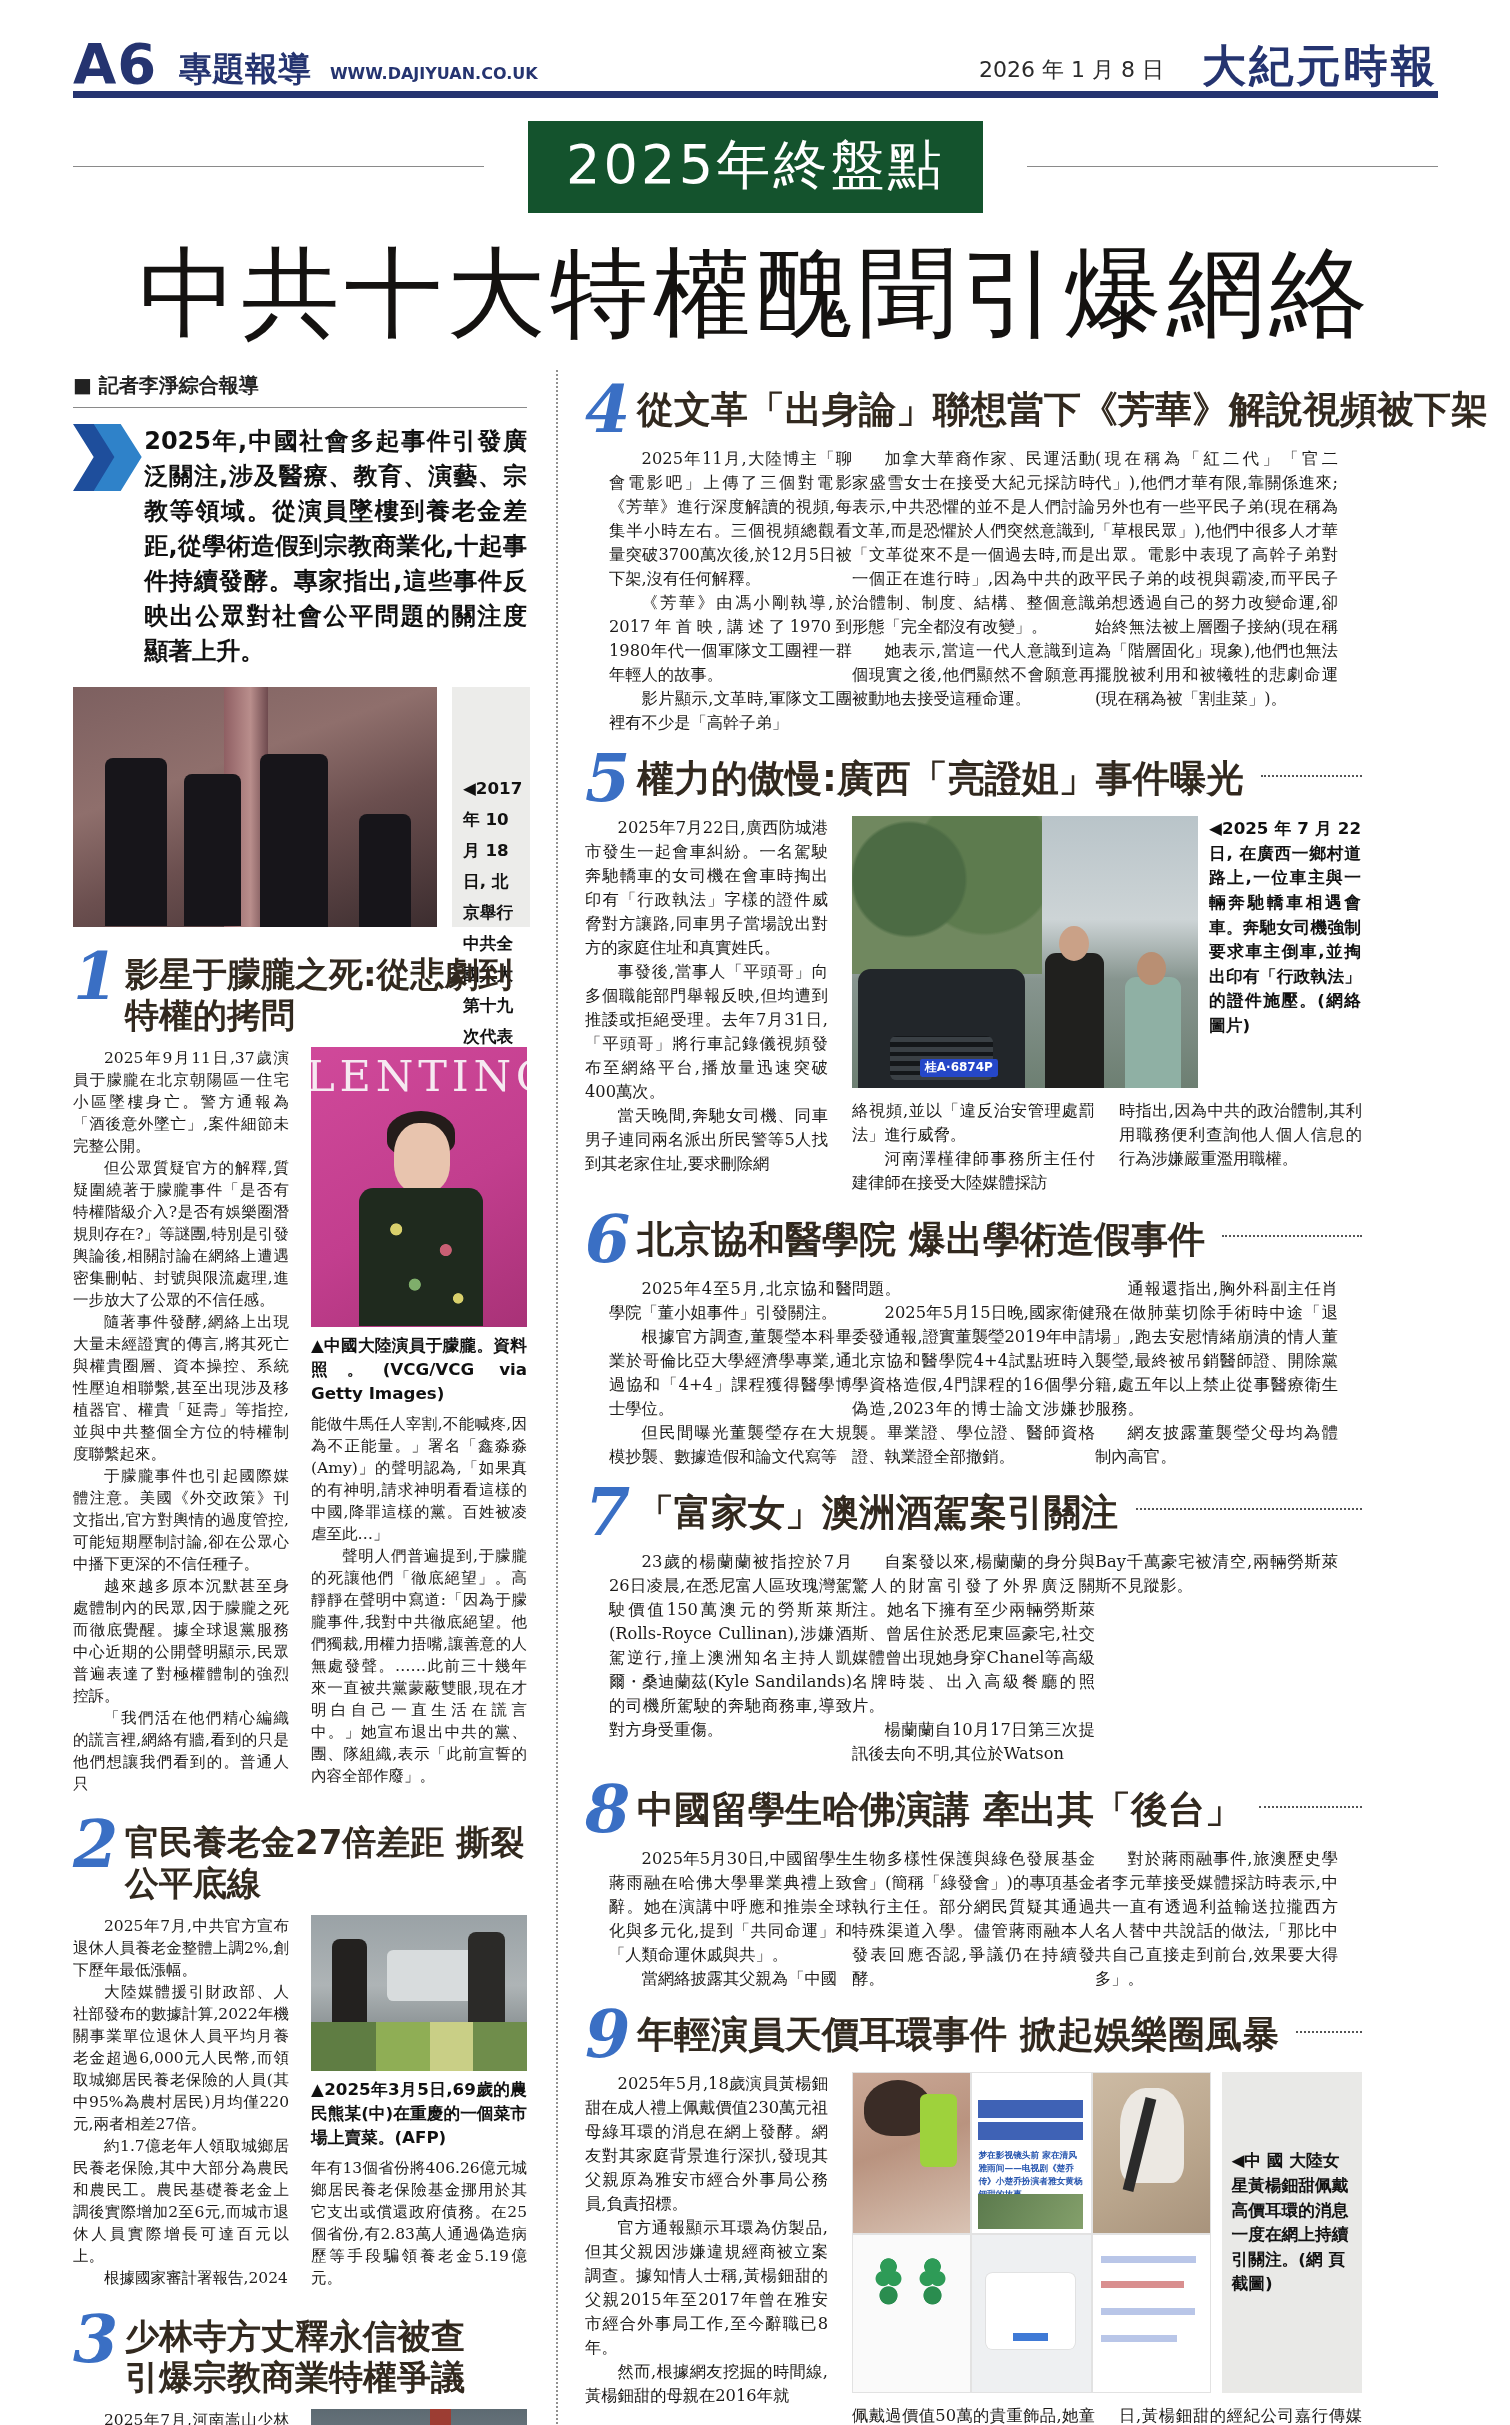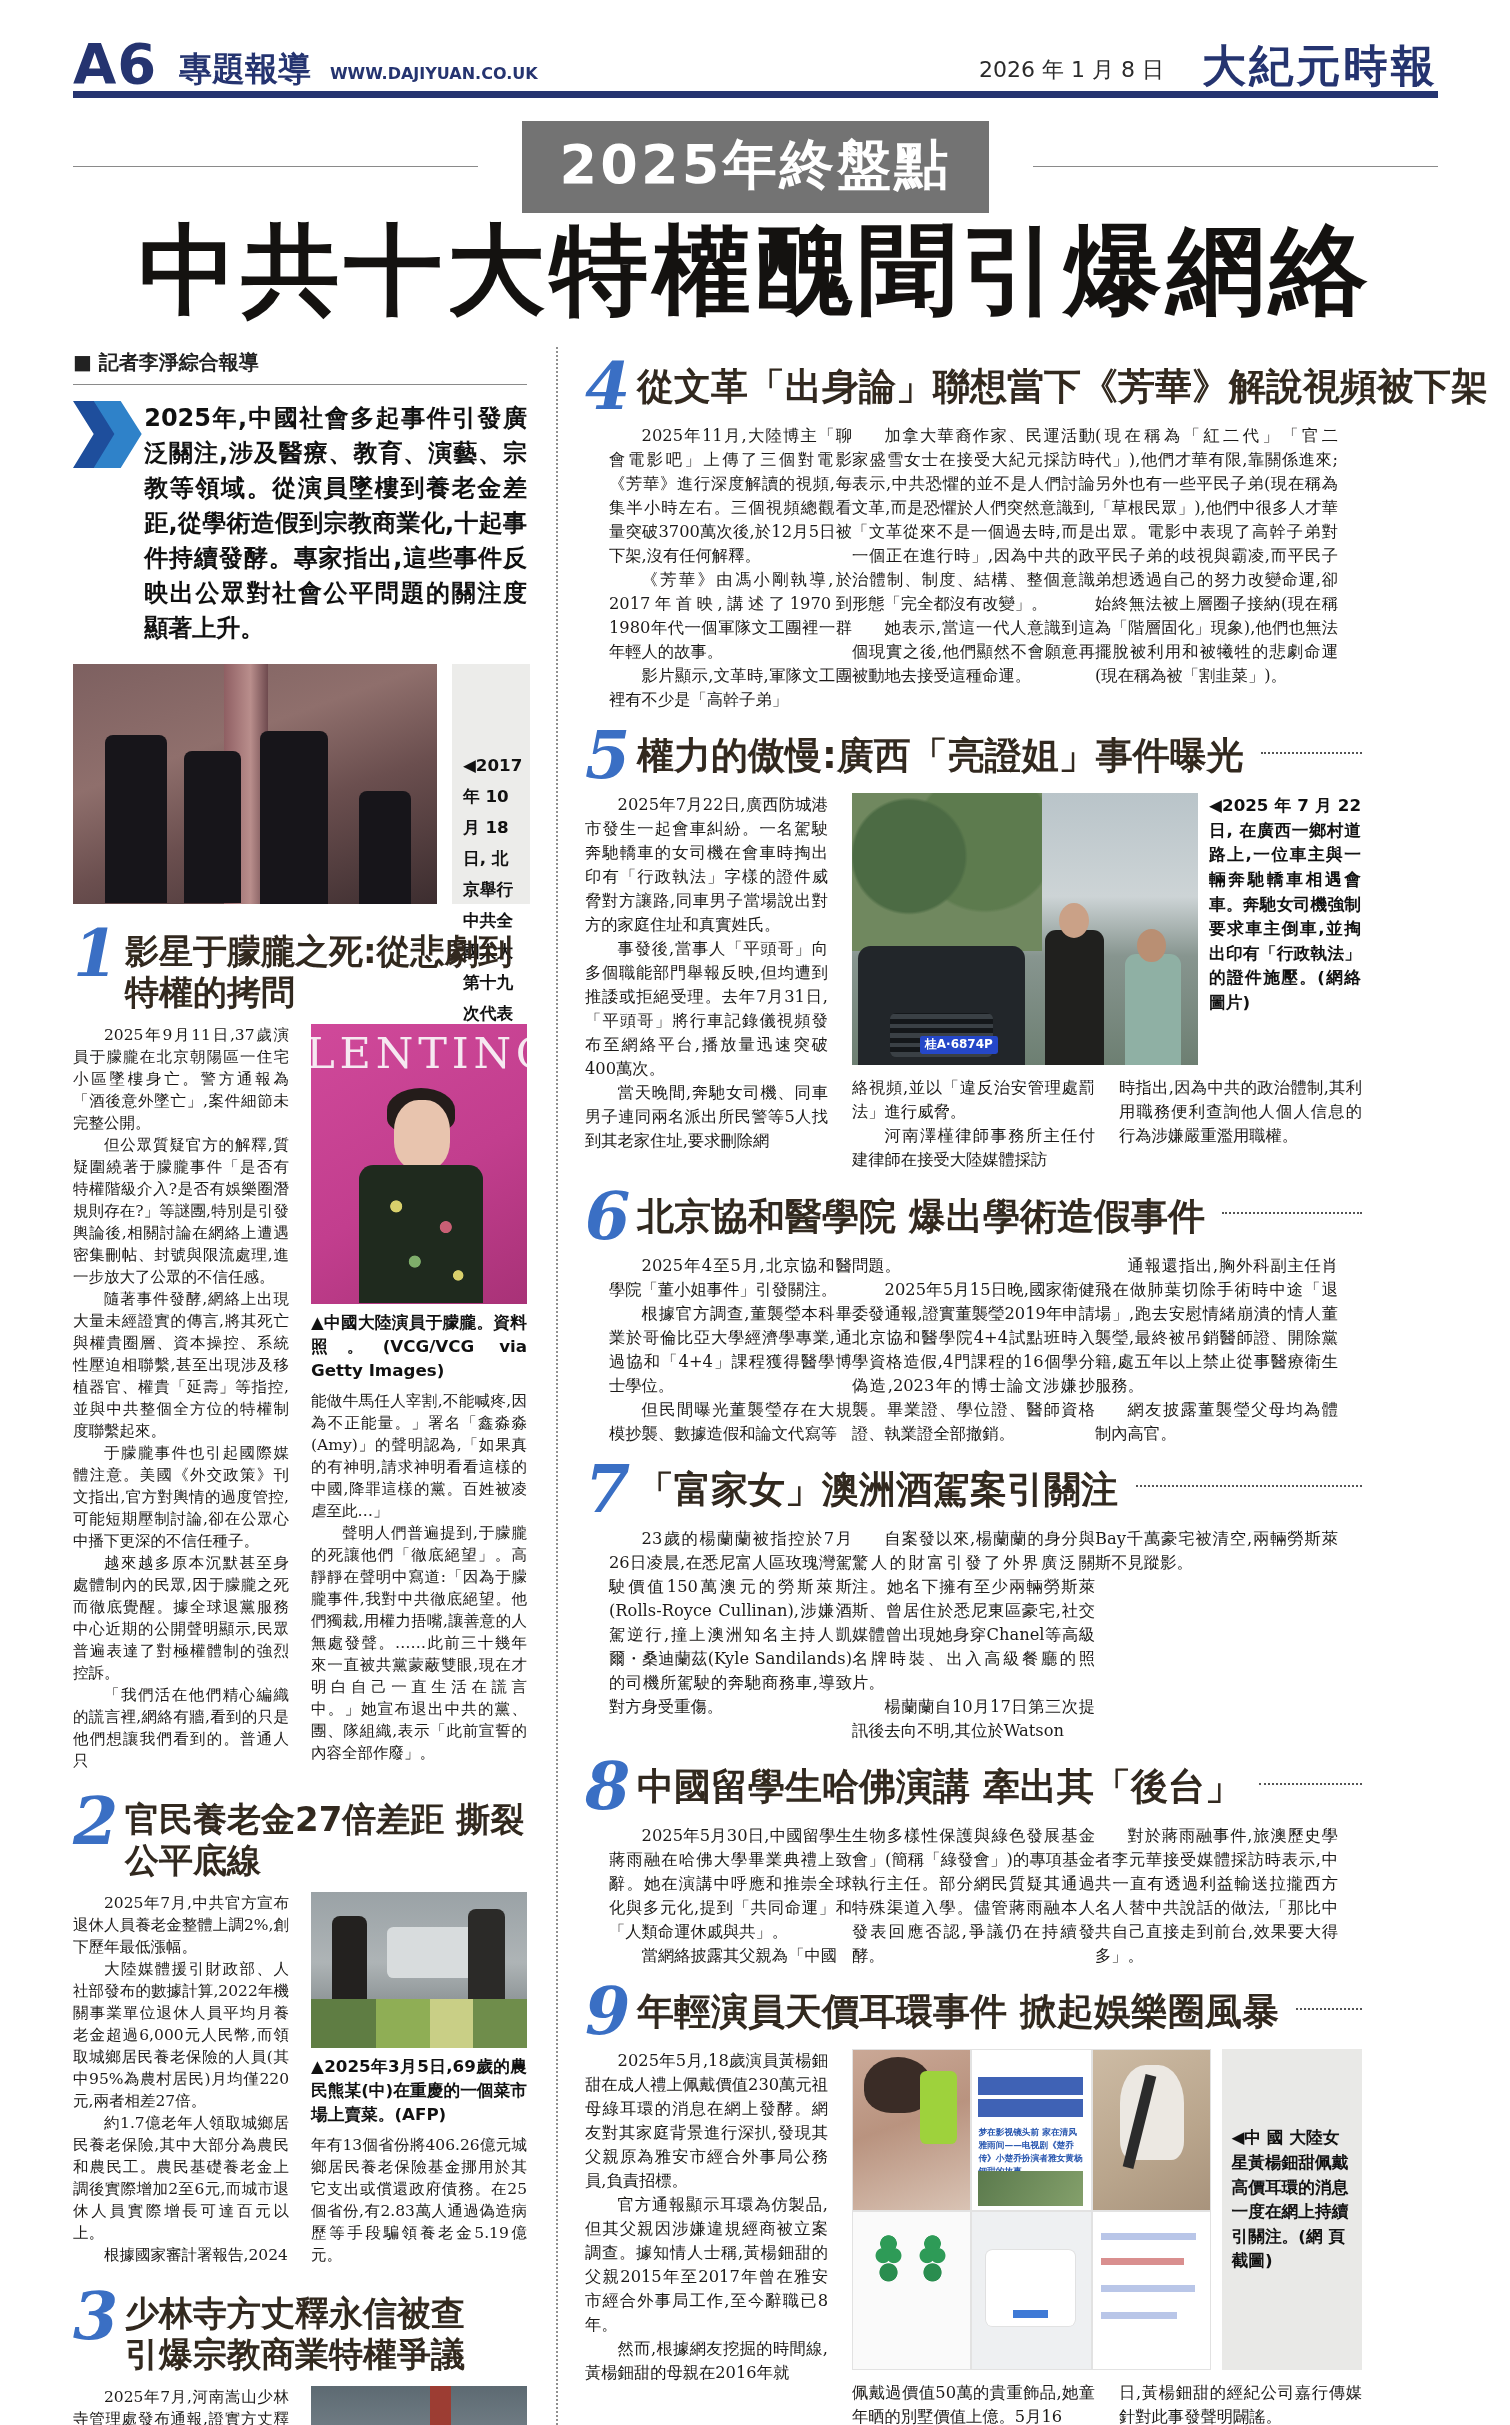--- a/index.html
+++ b/index.html
@@ -12,22 +12,22 @@
   .hdr-page { font-family:"DejaVu Sans", sans-serif; font-weight:bold; font-size:56px; line-height:44px; color:#253470; letter-spacing:0.8px; }
   .hdr-sec { font-family:"DejaVu Sans", sans-serif; font-weight:bold; font-size:33px; color:#253470; margin-left:22px; line-height:35px; }
   .hdr-url { font-family:"DejaVu Sans", sans-serif; font-weight:bold; font-size:16px; color:#253470; margin-left:19px; line-height:24px; }
   .hdr-fill { flex:1; }
   .hdr-date { font-family:"DejaVu Sans", sans-serif; font-size:22px; color:#2a2a2a; margin-right:38px; line-height:32px; }
   .hdr-logo { font-family:"DejaVu Serif", serif; font-weight:bold; font-size:44px; color:#253470; line-height:41px; letter-spacing:3.2px; }
 
   
   .banner-row { display:flex; align-items:center; margin-top:27px; height:83px; }
   .banner-line { flex:1; border-top:1.6px solid #8a8a8a; }
-  .banner-box { background:#737373; color:#fff; font-family:"DejaVu Sans", sans-serif; font-weight:bold; font-size:54px; padding:8px 38px 11px 38px; margin:0 44px; letter-spacing:3.2px; }
-  .main-title { font-family:"DejaVu Sans", sans-serif; font-weight:700; font-size:98px; letter-spacing:4.8px; color:#141210; text-align:center; margin-top:3px; line-height:119px; white-space:nowrap; }
+  .banner-box { background:#14532d; color:#fff; font-family:"DejaVu Sans", sans-serif; font-weight:normal; font-size:54px; padding:8px 38px 11px 38px; margin:0 44px; letter-spacing:3.2px; }
+  .main-title { font-family:"DejaVu Sans", sans-serif; font-weight:400; font-size:98px; letter-spacing:4.8px; color:#141210; text-align:center; margin-top:26px; line-height:119px; white-space:nowrap; }
 
   
   .content { display:flex; margin-top:12.7px; }
   .left-sec { width:454px; flex:none; }
   .v-divider { flex:none; width:0; border-left:2.4px dotted #8f8f8f; margin:4.8px 27px 24px 29px; }
   .right-sec { width:777px; flex:none; }
 
   
   .byline { font-family:"DejaVu Sans", sans-serif; font-weight:bold; font-size:20px; color:#222; padding:6.4px 0 8px 0; border-bottom:1.6px solid #8a8a8a; }
   .intro { display:flex; margin-top:16px; }

